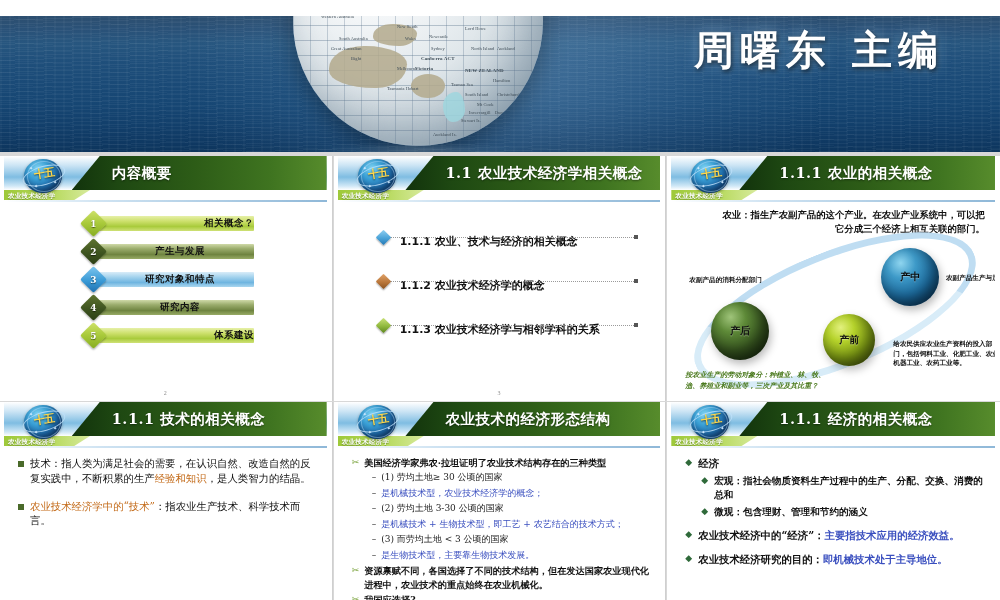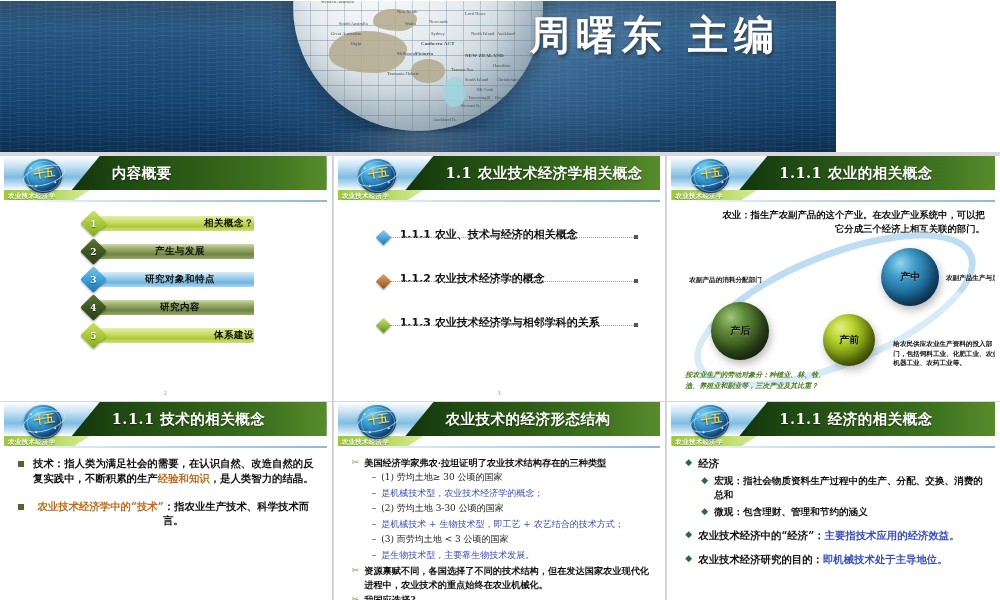--- a/index.html
+++ b/index.html
@@ -5,21 +5,21 @@
   * { box-sizing: border-box; margin: 0; padding: 0; }
   html, body {
     width: 1000px; height: 600px;
     overflow: hidden;
     background: #ffffff;
     font-family: "DejaVu Sans", "Liberation Sans", sans-serif;
   }
 
   
   #banner {
-    position: absolute; left: 0; top: 1px; width: 836px; height: 152px;
+    position: absolute; left: 0; top: 16px; width: 1000px; height: 152px;
     overflow: hidden;
     background:
       linear-gradient(180deg,
         #2d4f70 0%, #2a5177 8%, #27567f 18%,
         #1f4f7b 30%, #1a4a77 44%, #164673 58%,
         #123f6b 72%, #0e3760 86%, #0b2d50 100%);
   }
   #banner .waves {
     position: absolute; left: 0; top: 0; width: 1000px; height: 152px;
     background-image:
@@ -198,21 +198,21 @@
   .pagenum {
     position: absolute; bottom: 5px; left: 0; width: 100%;
     text-align: center; color: #8d8d8d; font-size: 6px;
     font-family: "Liberation Serif", serif;
   }
 
   
   .dlist { position: absolute; left: 40px; top: 62px; right: 22px; }
   .drow { position: relative; height: 44px; }
   .drow .dlabel {
-    position: absolute; left: 22px; top: 9px;
+    position: absolute; left: 22px; top: 16px;
     color: #111; font-size: 11px; font-weight: 700; white-space: nowrap;
     font-family: "DejaVu Sans", "Liberation Sans", sans-serif;
   }
   .drow .ddia {
     position: absolute; left: 0; top: 14px; width: 11px; height: 11px;
     transform: rotate(45deg); border-radius: 1px;
     box-shadow: 1px 1px 1.5px rgba(0,0,0,.3);
   }
   .drow .dline {
     position: absolute; left: 12px; top: 19px; right: 4px; height: 1px;
@@ -279,23 +279,22 @@
   }
 
   
   .body { position: absolute; left: 14px; right: 10px; top: 54px; bottom: 2px; overflow: hidden; }
   .b1 { display: flex; gap: 6px; margin-bottom: 13px; }
   .b1 .sq {
     flex: 0 0 auto; width: 6px; height: 6px; margin-top: 5px;
     background: #4a6a2a;
   }
   .b1 .tx {
-    font-size: 10.4px; line-height: 1.42; color: #111; font-weight: 700;
-    font-family: "DejaVu Serif", "Liberation Serif", serif;
-    text-align: center;
+    font-size: 10.4px; line-height: 1.42; color: #111; font-weight: 400;
+    font-family: "DejaVu Serif", "Liberation Serif", serif;
   }
   .hl-orange { color: #c36a18; }
   .hl-blue   { color: #3a4fbf; }
 
   
   .x-row { display: flex; gap: 5px; margin-bottom: 2px; }
   .x-row .xm {
     flex: 0 0 auto; color: #7aa33c; font-size: 9px; line-height: 1.45; font-weight: 700;
   }
   .x-row .xt {

